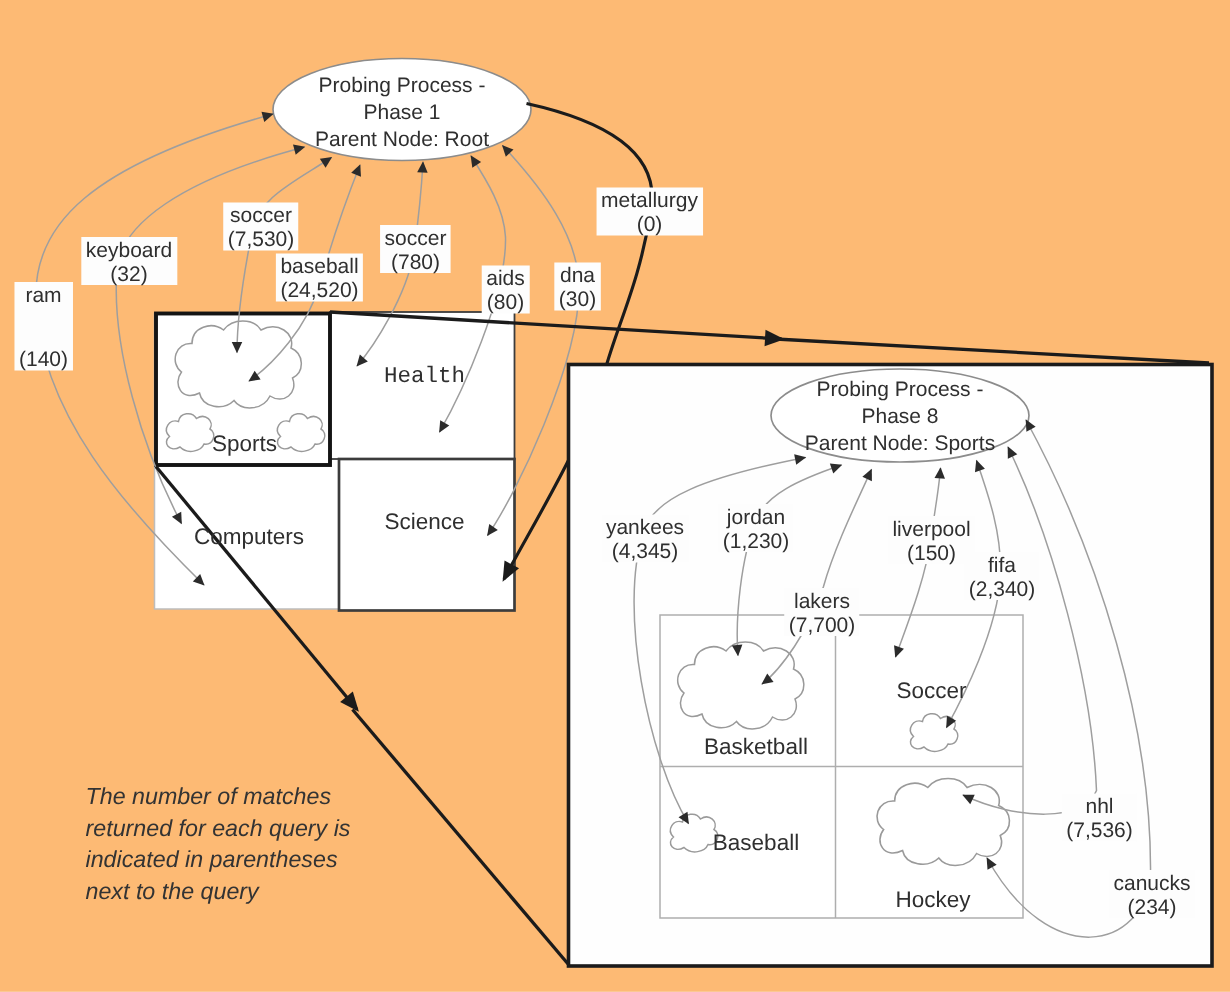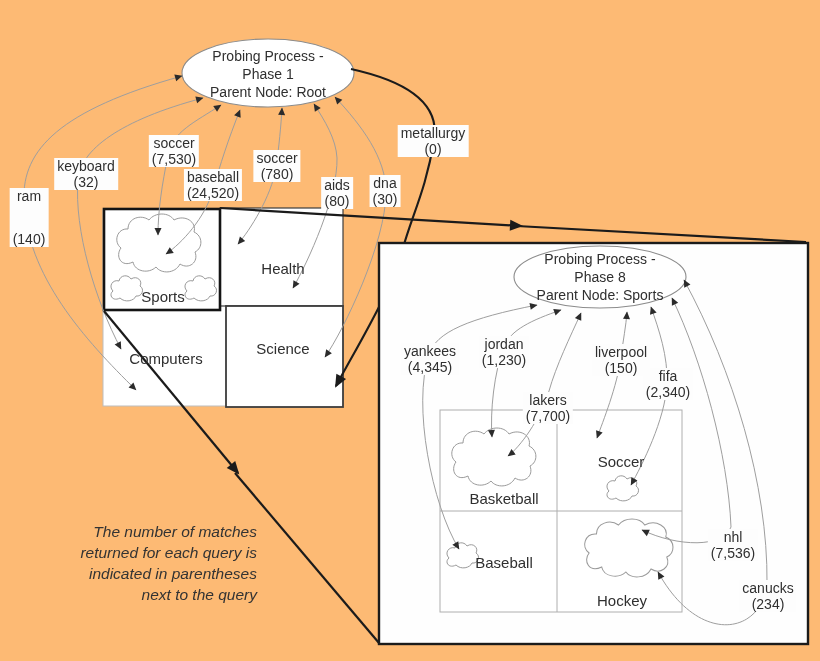--- a/index.html
+++ b/index.html
@@ -3,21 +3,21 @@
 <meta charset="utf-8">
 <style>
   html,body{margin:0;padding:0;}
   body{font-family:"Liberation Sans", sans-serif; background:#f4f4f2;}
   #canvas{position:relative;width:820px;height:661px;background:#fdba74;overflow:hidden;color:#2f2f2f;}
   #canvas svg{position:absolute;left:0;top:0;}
   .qlabel{position:absolute;transform:translateX(-50%);display:flex;flex-direction:column;align-items:center;
           font-size:14px;line-height:16px;background:#fdfdfd;padding:0 3px;white-space:nowrap;color:#2f2f2f;}
   .cat{position:absolute;transform:translate(-50%,-50%);font-size:15px;white-space:nowrap;color:#2f2f2f;}
   .etext{position:absolute;transform:translate(-50%,-50%);text-align:center;font-size:14px;line-height:18px;white-space:nowrap;color:#2f2f2f;}
-  .note{position:absolute;left:57px;top:521px;width:200px;text-align:right;font-style:italic;
+  .note{position:absolute;left:57px;top:521px;width:200px;text-align:left;font-style:italic;
         font-size:15.5px;line-height:21px;color:#333;}
   .thin{stroke:#9e9e9e;stroke-width:1;fill:none;}
   .thick{stroke:#1b1b1b;stroke-width:2.1;fill:none;}
   .zoomline{stroke:#1b1b1b;stroke-width:2.2;fill:none;}
   .cloud{stroke:#9a9a9a;stroke-width:1;fill:#ffffff;}
   .cell{fill:#ffffff;}
 </style>
 </head>
 <body>
 
@@ -151,21 +151,21 @@
   <div class="qlabel" style="left:733px;top:529px;">
     <span>nhl</span>
     <span>(7,536)</span>
   </div>
   <div class="qlabel" style="left:768px;top:580px;">
     <span>canucks</span>
     <span>(234)</span>
   </div>
 
   <div class="cat" style="left:163px;top:296px;">Sports</div>
-  <div class="cat" style="left:283px;top:268px;">Health</div>
+  <div class="cat" style="left:283px;top:251px;font-family:Liberation Mono, monospace;">Health</div>
   <div class="cat" style="left:166px;top:358px;">Computers</div>
   <div class="cat" style="left:283px;top:348px;">Science</div>
 
   <div class="cat" style="left:504px;top:498px;">Basketball</div>
   <div class="cat" style="left:621px;top:461px;">Soccer</div>
   <div class="cat" style="left:504px;top:562px;">Baseball</div>
   <div class="cat" style="left:622px;top:600px;">Hockey</div>
 
   <div class="note">The number of matches returned for each query is indicated in parentheses next to the query</div>
 

